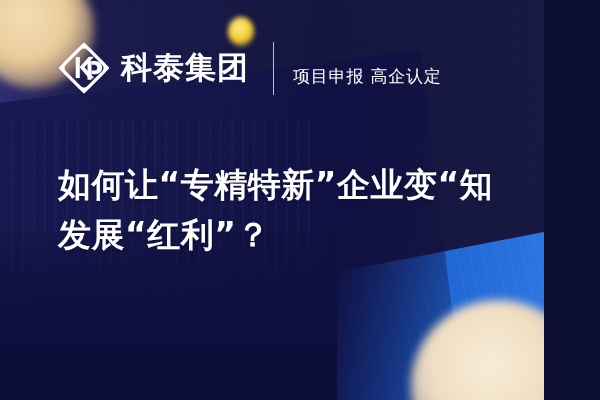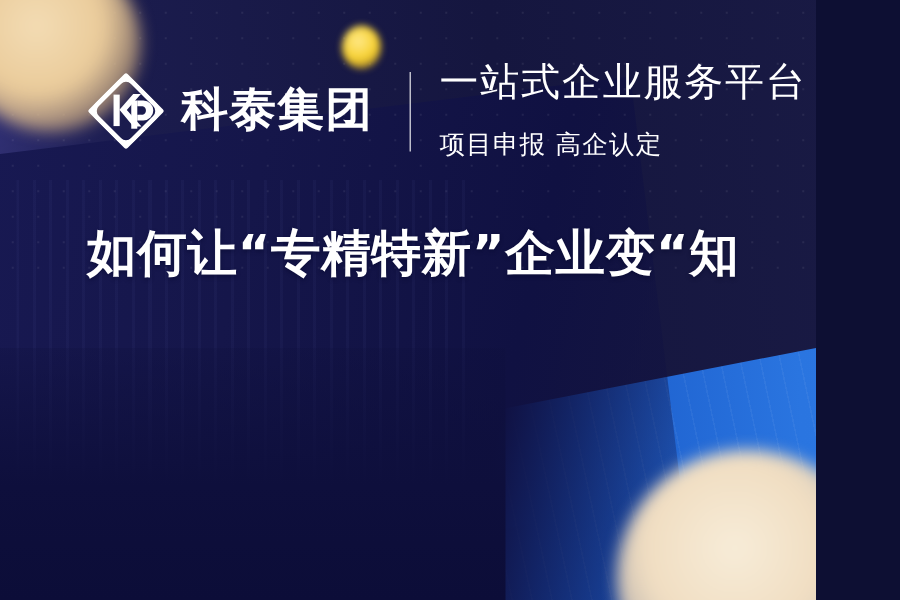--- a/index.html
+++ b/index.html
@@ -263,21 +263,21 @@
     line-height: 1.3;
     margin-top: 16px;
     white-space: nowrap;
     font-family: "DejaVu Sans", "Liberation Sans", sans-serif;
   }
 
   
   .headline {
     position: absolute;
     left: 58px;
-    top: 144px;
+    top: 160px;
     width: 510px;
   }
   .headline-line {
     color: #ffffff;
     font-size: 33px;
     font-weight: bold;
     line-height: 50px;
     letter-spacing: 0.5px;
     white-space: nowrap;
     font-family: "DejaVu Sans", "Liberation Sans", sans-serif;
@@ -325,22 +325,22 @@
       </svg>
 
       <div class="logo-word">
         <div class="logo-cn">科泰集团</div>
       </div>
     </div>
 
     <div class="divider"></div>
 
     <div class="tagline">
-      <div class="tagline-main">一站式企业服务平台</div>
       <div class="tagline-sub">项目申报 高企认定</div>
     </div>
   </div>
 
   <div class="headline">
     <div class="headline-line">如何让“专精特新”企业变“知</div>
+    <div class="headline-line">发展“红利”？</div>
   </div>
 
 </div>
 
 </body></html>

